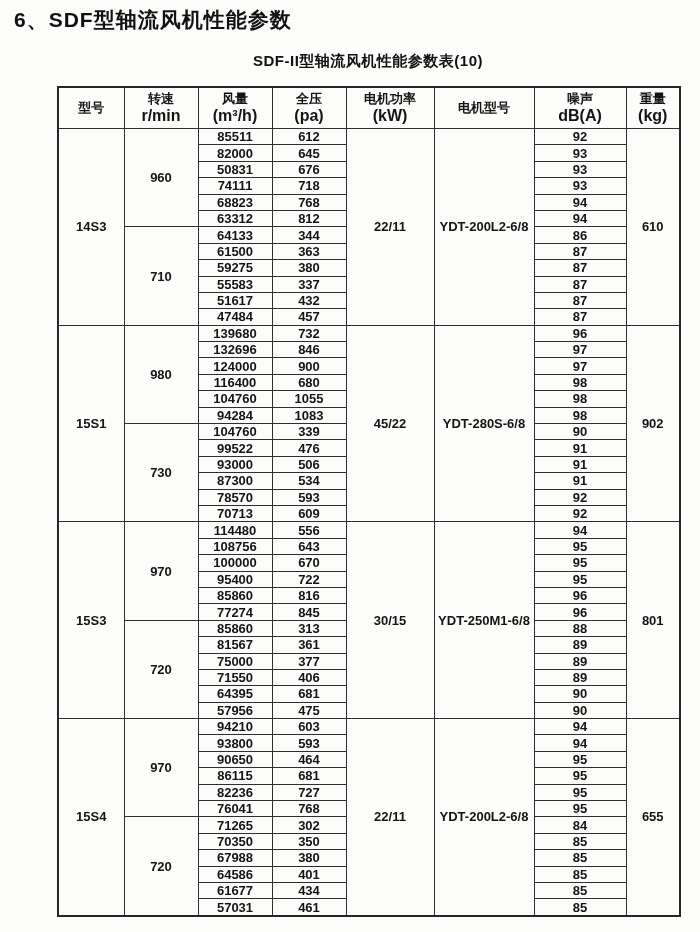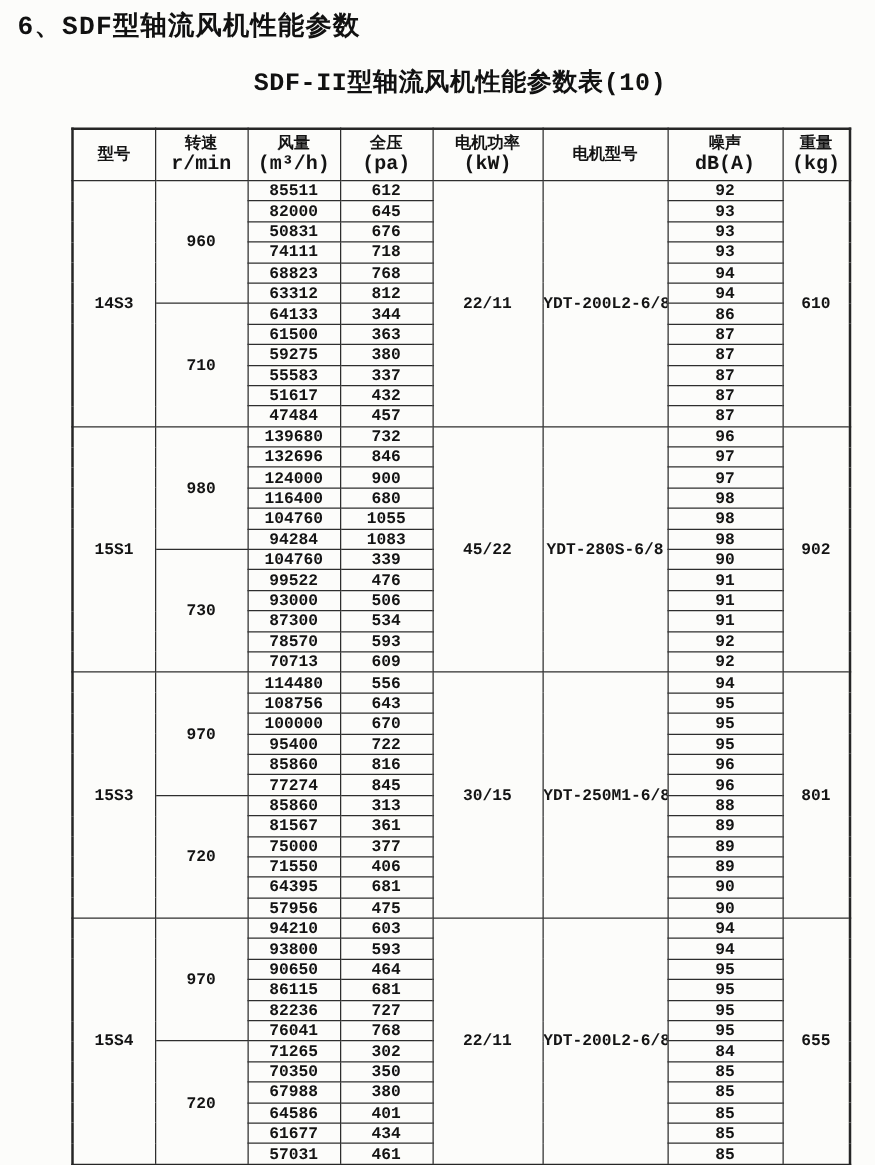--- a/index.html
+++ b/index.html
@@ -5,50 +5,50 @@
   html, body {
     margin: 0;
     padding: 0;
     background: #ffffff;
   }
   .page {
     position: relative;
     width: 700px;
     height: 932px;
     background: #fcfcfa;
-    font-family: Liberation Mono, monospace;
+    font-family: Liberation Sans, sans-serif;
     color: #1a1a1a;
     overflow: hidden;
   }
   .page-title {
     position: absolute;
     left: 14px;
     top: 6px;
     margin: 0;
     font-size: 21px;
     font-weight: 700;
     letter-spacing: 1px;
     color: #111111;
     white-space: nowrap;
   }
   .table-title {
     position: absolute;
     left: 57px;
     top: 52px;
     width: 622px;
     text-align: center;
-    font-size: 20px;
+    font-size: 15px;
     font-weight: 700;
     letter-spacing: 0.5px;
     color: #111111;
   }
   table.spec-table {
     position: absolute;
     left: 57px;
-    top: 102px;
+    top: 86px;
     width: 622px;
     border-collapse: collapse;
     table-layout: fixed;
     border: 2px solid #262626;
   }
   .spec-table th,
   .spec-table td {
     border: 1px solid #2e2e2e;
     text-align: center;
     vertical-align: middle;

